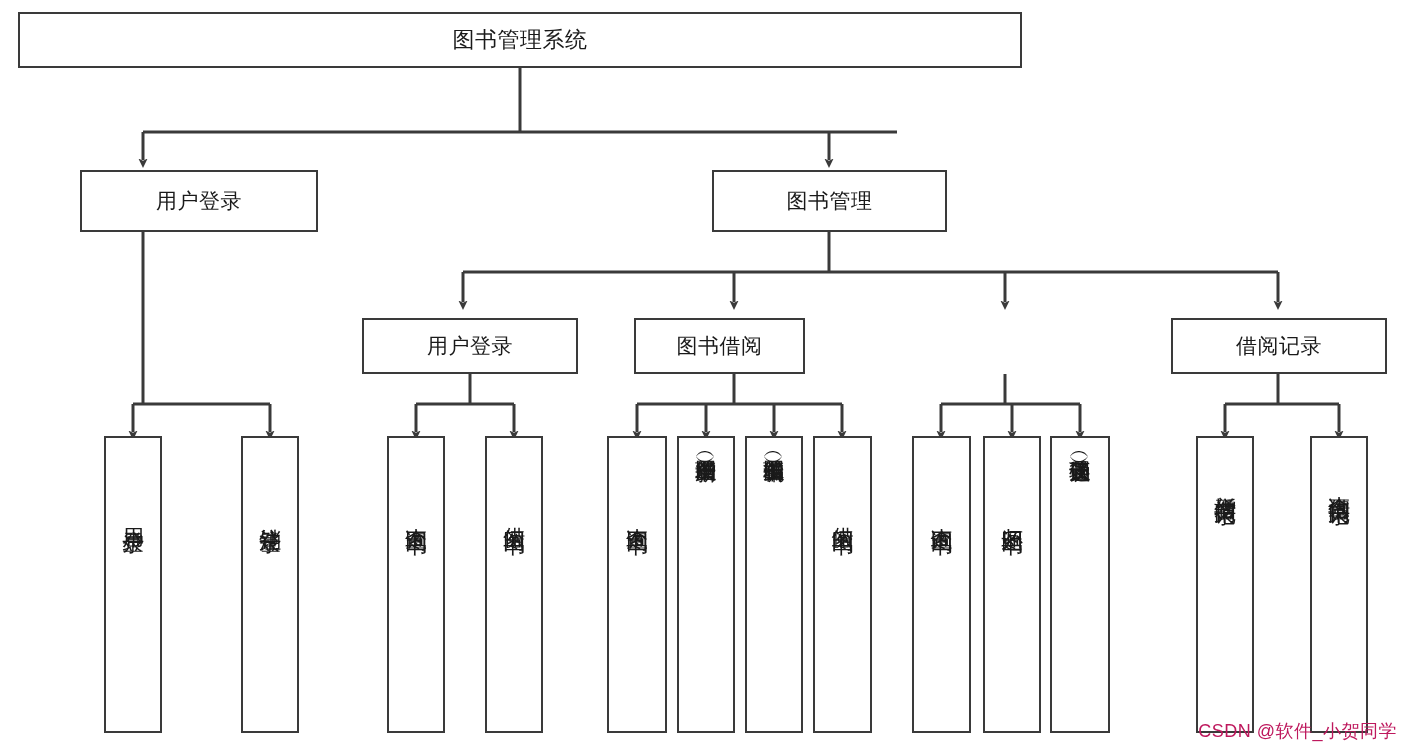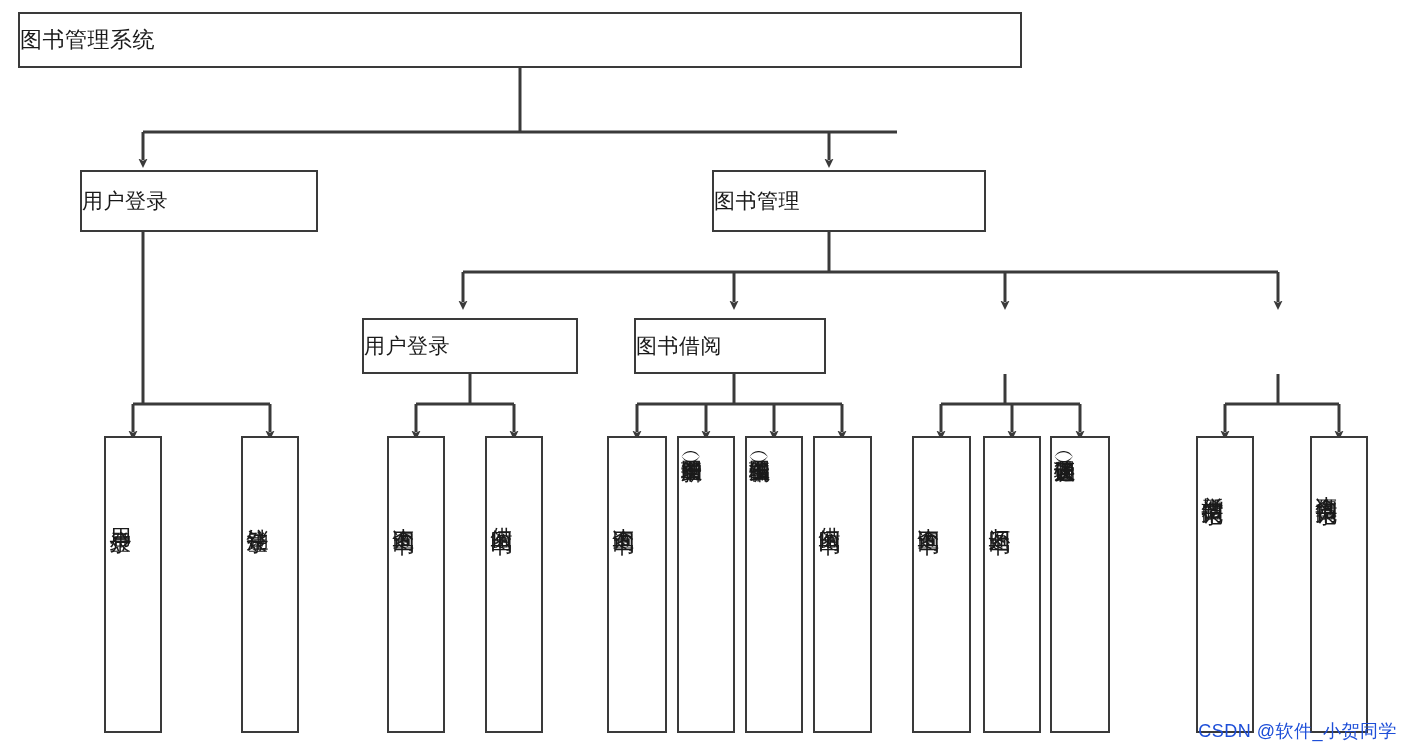--- a/index.html
+++ b/index.html
@@ -25,21 +25,21 @@
     height: 747px;
     pointer-events: none;
   }
   .node {
     position: absolute;
     box-sizing: border-box;
     background: #ffffff;
     border: 2.5px solid #3a3a3a;
     display: flex;
     align-items: center;
-    justify-content: flex-start;
+    justify-content: center;
     color: #1a1a1a;
   }
   .node .label {
     font-size: 21px;
     line-height: 1.15;
     letter-spacing: 0.5px;
     white-space: nowrap;
   }
   .node.root .label { font-size: 22px; }
   .node.leaf {
@@ -58,21 +58,21 @@
   .node.leaf.tall-text .label {
     font-size: 21px;
     line-height: 1.22;
     letter-spacing: 0px;
   }
   .watermark {
     position: absolute;
     right: 8px;
     bottom: 4px;
     font-size: 18px;
-    color: #1d4ed8;
+    color: #be185d;
     letter-spacing: 0.5px;
     white-space: nowrap;
     user-select: none;
   }
 </style>
 </head>
 <body>
 
 <div id="canvas">
 
@@ -126,29 +126,32 @@
     </g>
   </svg>
 
   <div class="node root" style="left:18px; top:12px; width:1004px; height:56px;">
     <span class="label">图书管理系统</span>
   </div>
 
   <div class="node" style="left:80px; top:170px; width:238px; height:62px;">
     <span class="label">用户登录</span>
   </div>
-  <div class="node" style="left:712px; top:170px; width:274px; height:62px;">
+  <div class="node" style="left:712px; top:170px; width:235px; height:62px;">
     <span class="label">图书管理</span>
   </div>
 
   <div class="node" style="left:362px; top:318px; width:216px; height:56px;">
     <span class="label">用户登录</span>
   </div>
-  <div class="node" style="left:634px; top:318px; width:192px; height:56px;">
+  <div class="node" style="left:634px; top:318px; width:171px; height:56px;">
     <span class="label">图书借阅</span>
+  </div>
+  <div class="node" style="left:1171px; top:318px; width:216px; height:56px;">
+    <span class="label">借阅记录</span>
   </div>
 
   <div class="node leaf" style="left:104px; top:436px; width:58px; height:297px; padding-top:72px;">
     <span class="label">用户登录</span>
   </div>
   <div class="node leaf" style="left:241px; top:436px; width:58px; height:297px; padding-top:72px;">
     <span class="label">注销登录</span>
   </div>
 
   <div class="node leaf" style="left:387px; top:436px; width:58px; height:297px; padding-top:72px;">

